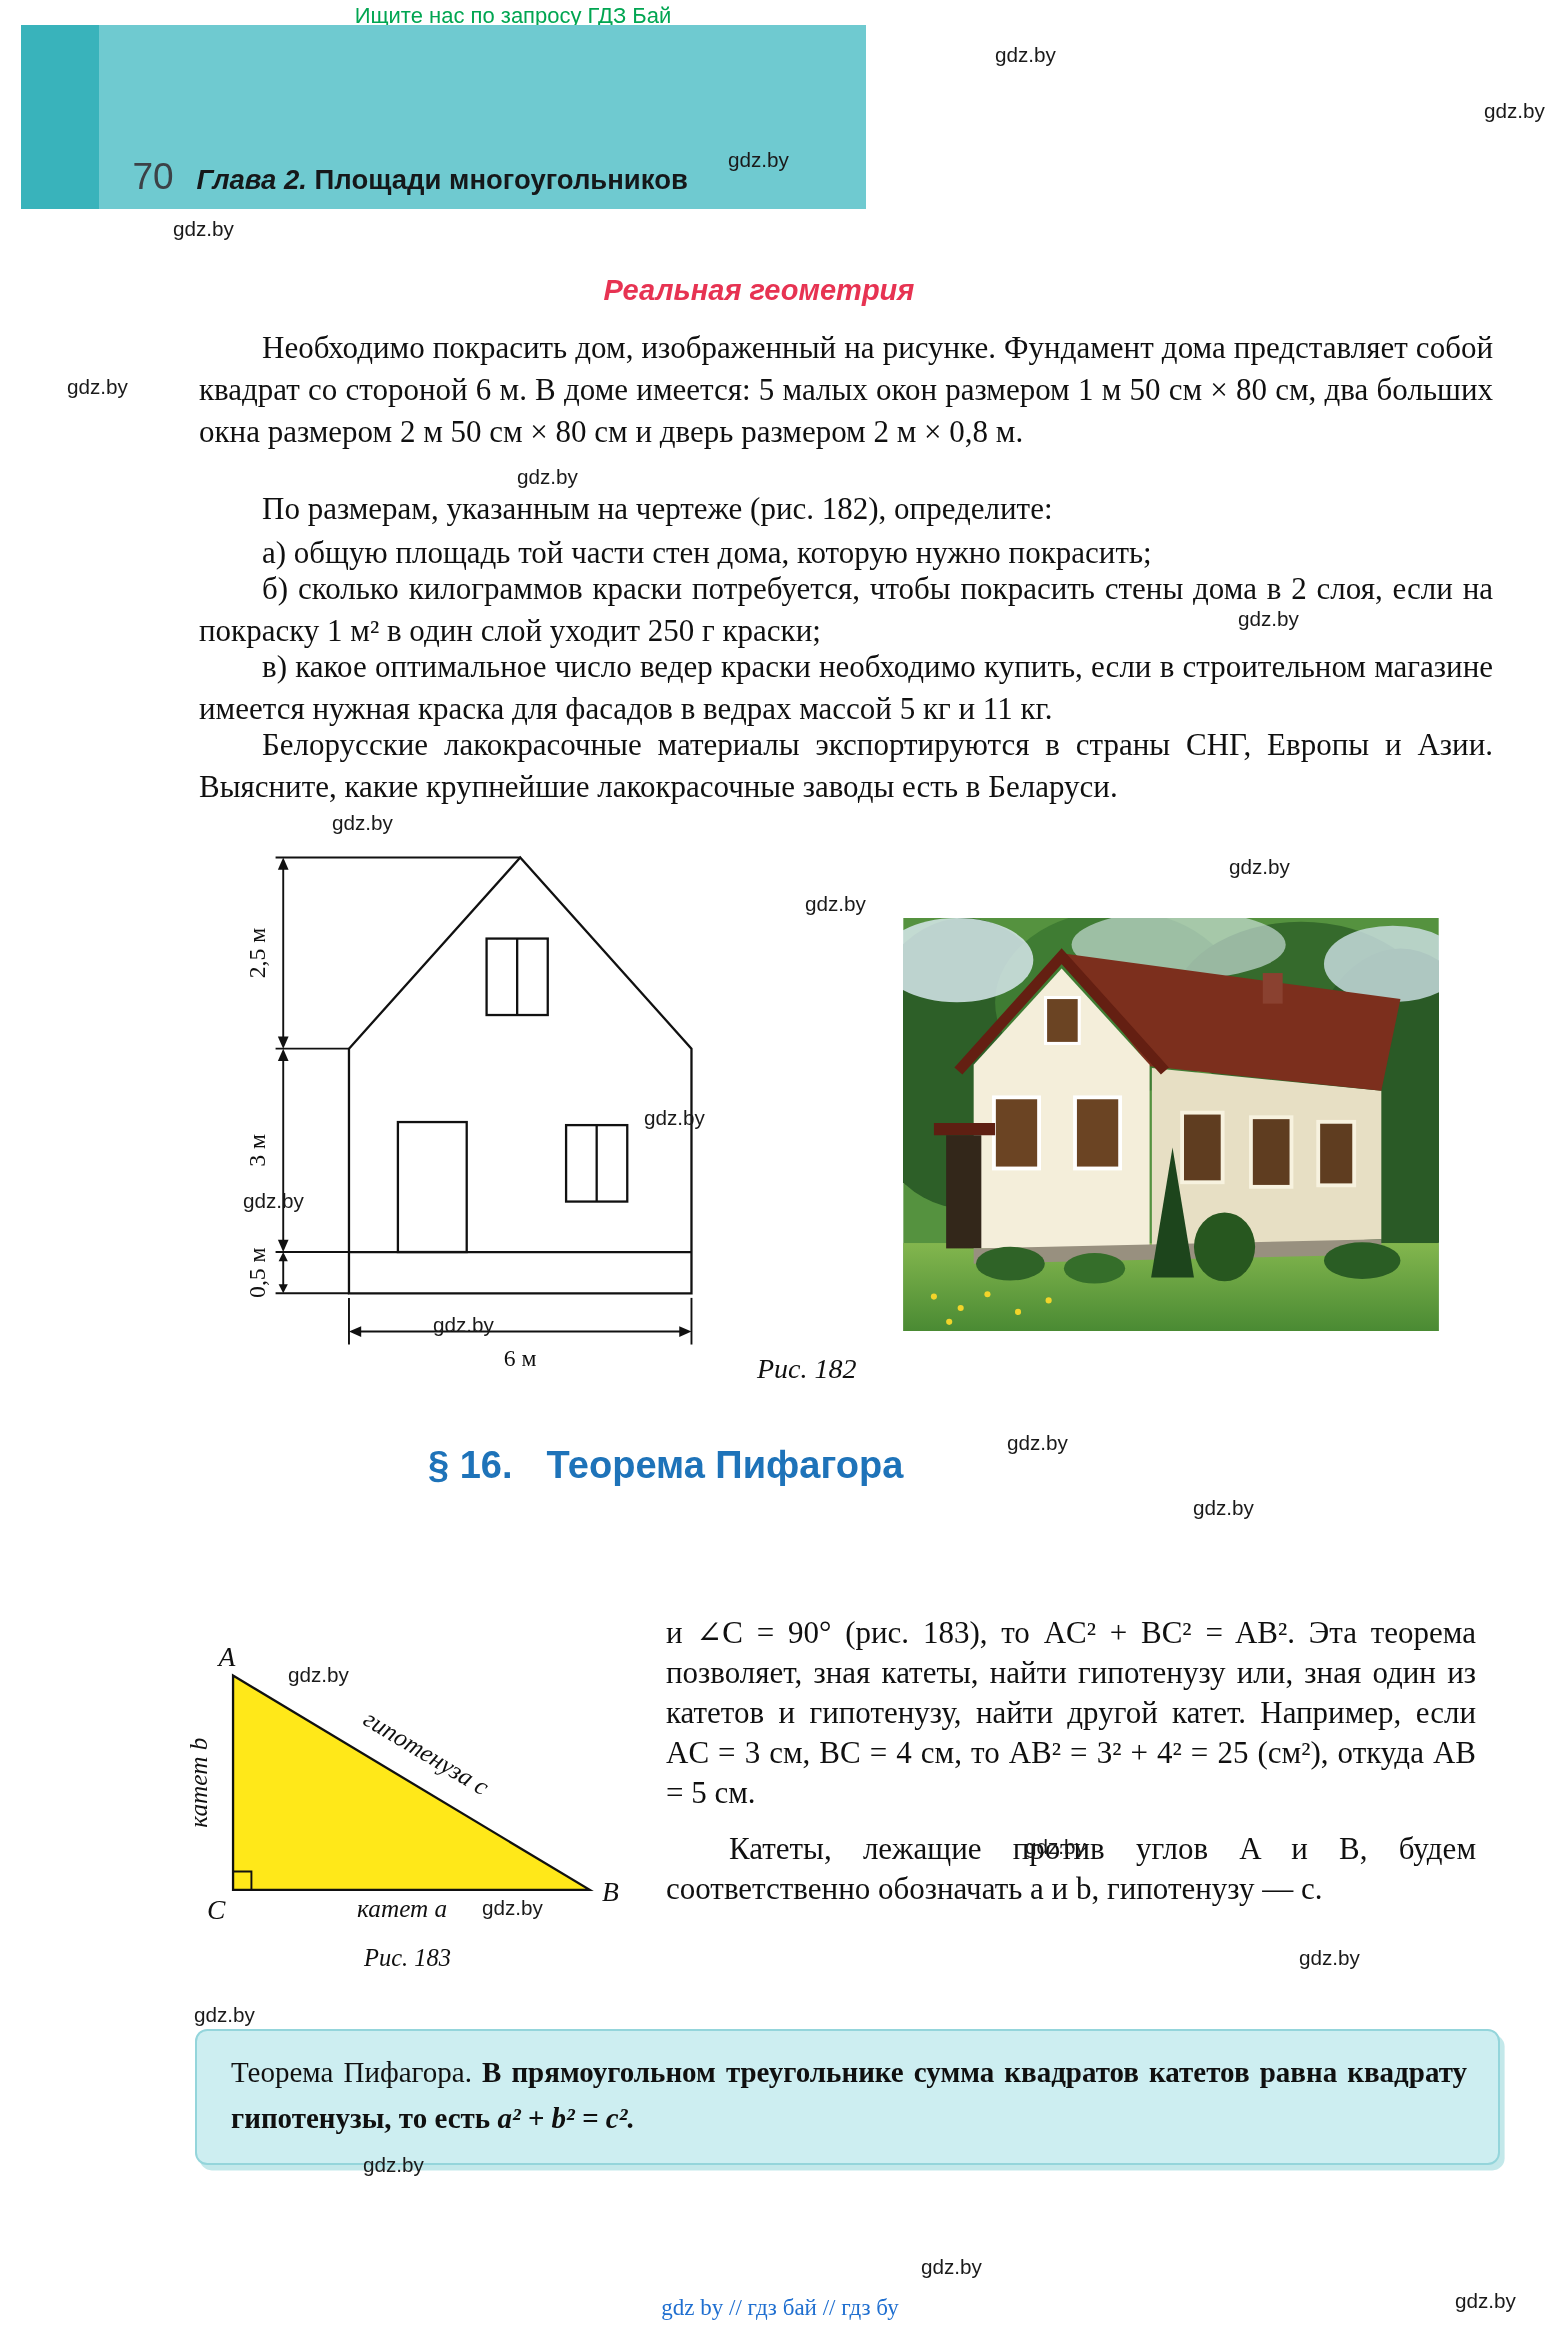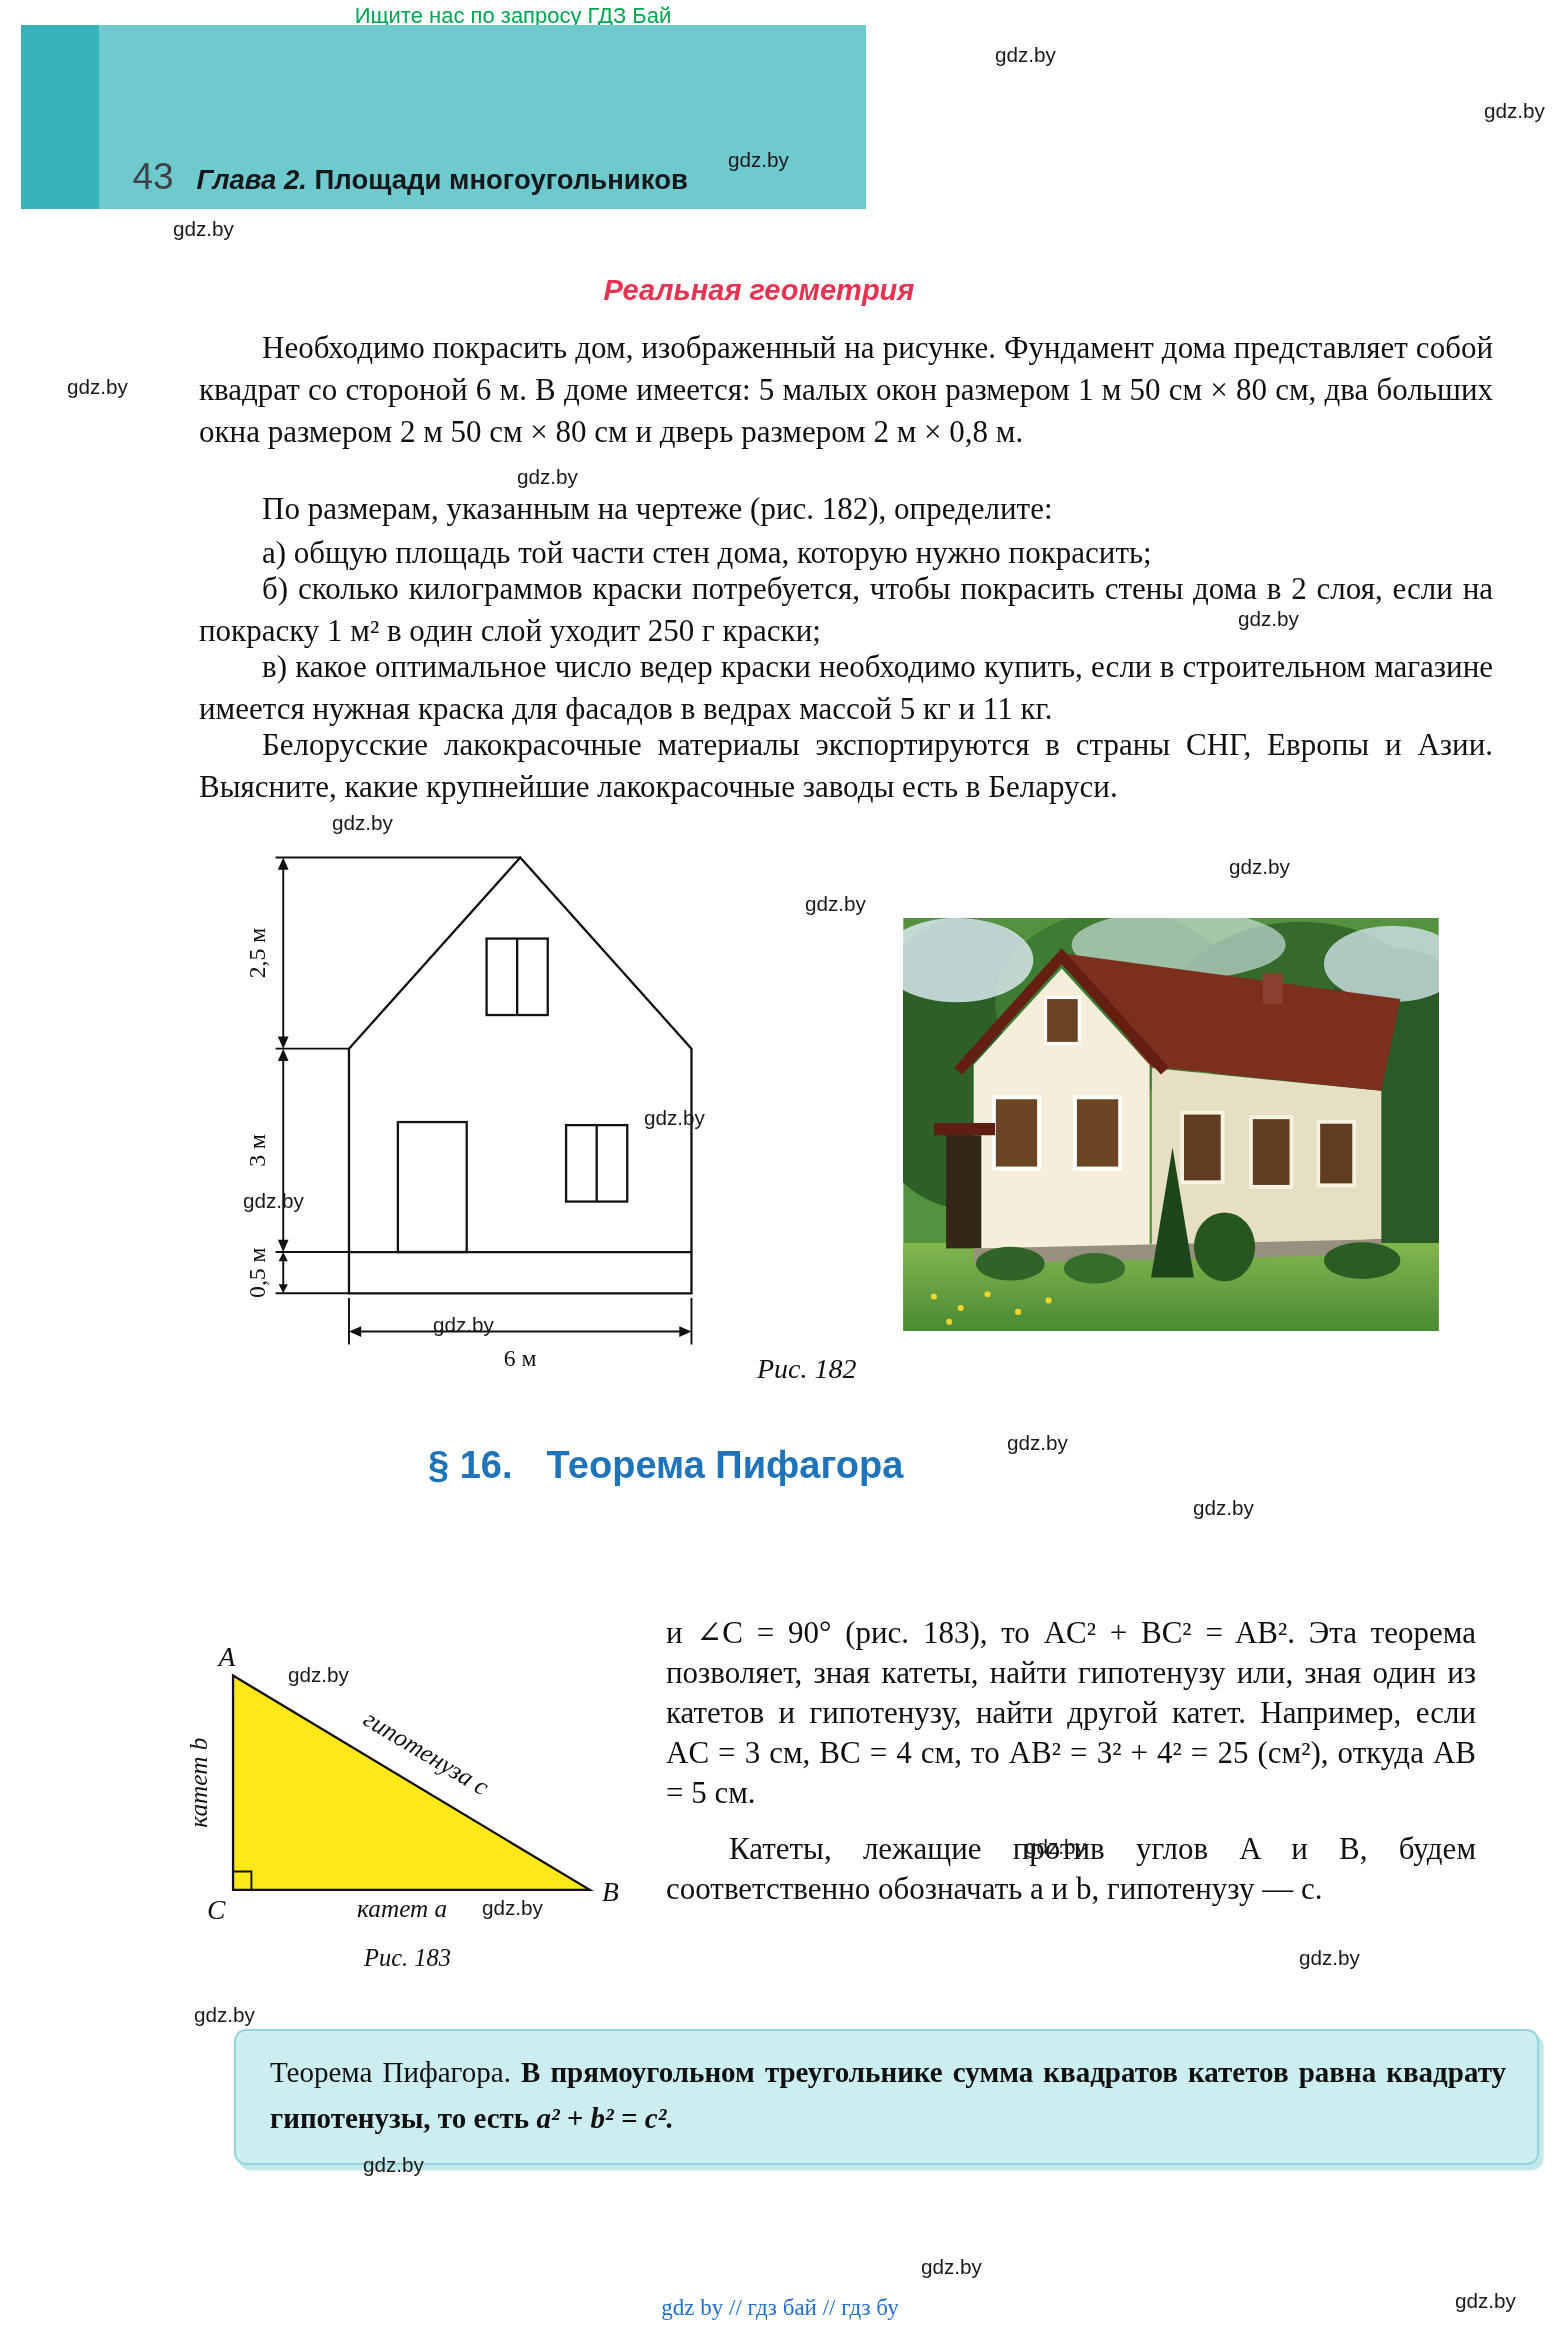--- a/index.html
+++ b/index.html
@@ -55,41 +55,41 @@
   .pyth-a{top:1516px;}
   .pyth-b{position:absolute;left:650px;top:1597px;width:842px;font-size:31px;
           line-height:40px;text-align:justify;hyphens:auto;}
   .pyth-b p{margin:16px;}
   .fig-tri{position:absolute;left:184px;top:1645px;}
 
   
   .theorem-box{position:absolute;left:195px;top:2029px;width:1305px;box-sizing:border-box;
                padding:18.4px 31px 21.4px 34px;background:#cdeef1;border:2.3px solid #94d5db;
                border-radius:12.2px;box-shadow:4.6px 5.4px 0 rgba(57,179,187,.30);
-               font-size:29px;line-height:46px;text-align:justify;margin-left:39px;}
+               font-size:29px;line-height:46px;text-align:justify;}
   .theorem-box .t-bold{font-weight:bold;}
   .theorem-box .t-formula{font-weight:bold;font-style:italic;}
 
   .footer-link{position:absolute;left:780px;top:2295px;transform:translateX(-50%);
                font-family:Liberation Serif, serif;
                font-size:23px;color:#1f6fd0;white-space:nowrap;}
 
   svg text{font-family:"Liberation Serif","DejaVu Serif",serif;fill:#101010;}
 </style>
 </head>
 <body>
 
 <div class="page">
 
   <div class="top-link">Ищите нас по запросу ГДЗ Бай</div>
 
   <div class="band">
     <div class="band-dark"></div>
     <div class="header-line">
-      <span class="page-number">43</span>
+      <span class="page-number">70</span>
       <span class="chapter">
         <span class="glava">Глава 2.</span><span class="ctitle">Площади многоугольников</span>
       </span>
     </div>
   </div>
 
   <div class="h-red">Реальная геометрия</div>
 
   <div class="tx p1 indent">Необходимо покрасить дом, изображенный на рисунке. Фундамент дома представляет собой квадрат со стороной 6 м. В доме имеется: 5 малых окон размером 1 м 50 см × 80 см, два больших окна размером 2 м 50 см × 80 см и дверь размером 2 м × 0,8 м.</div>
   <div class="tx p2 indent">По размерам, указанным на чертеже (рис. 182), определите:</div>

